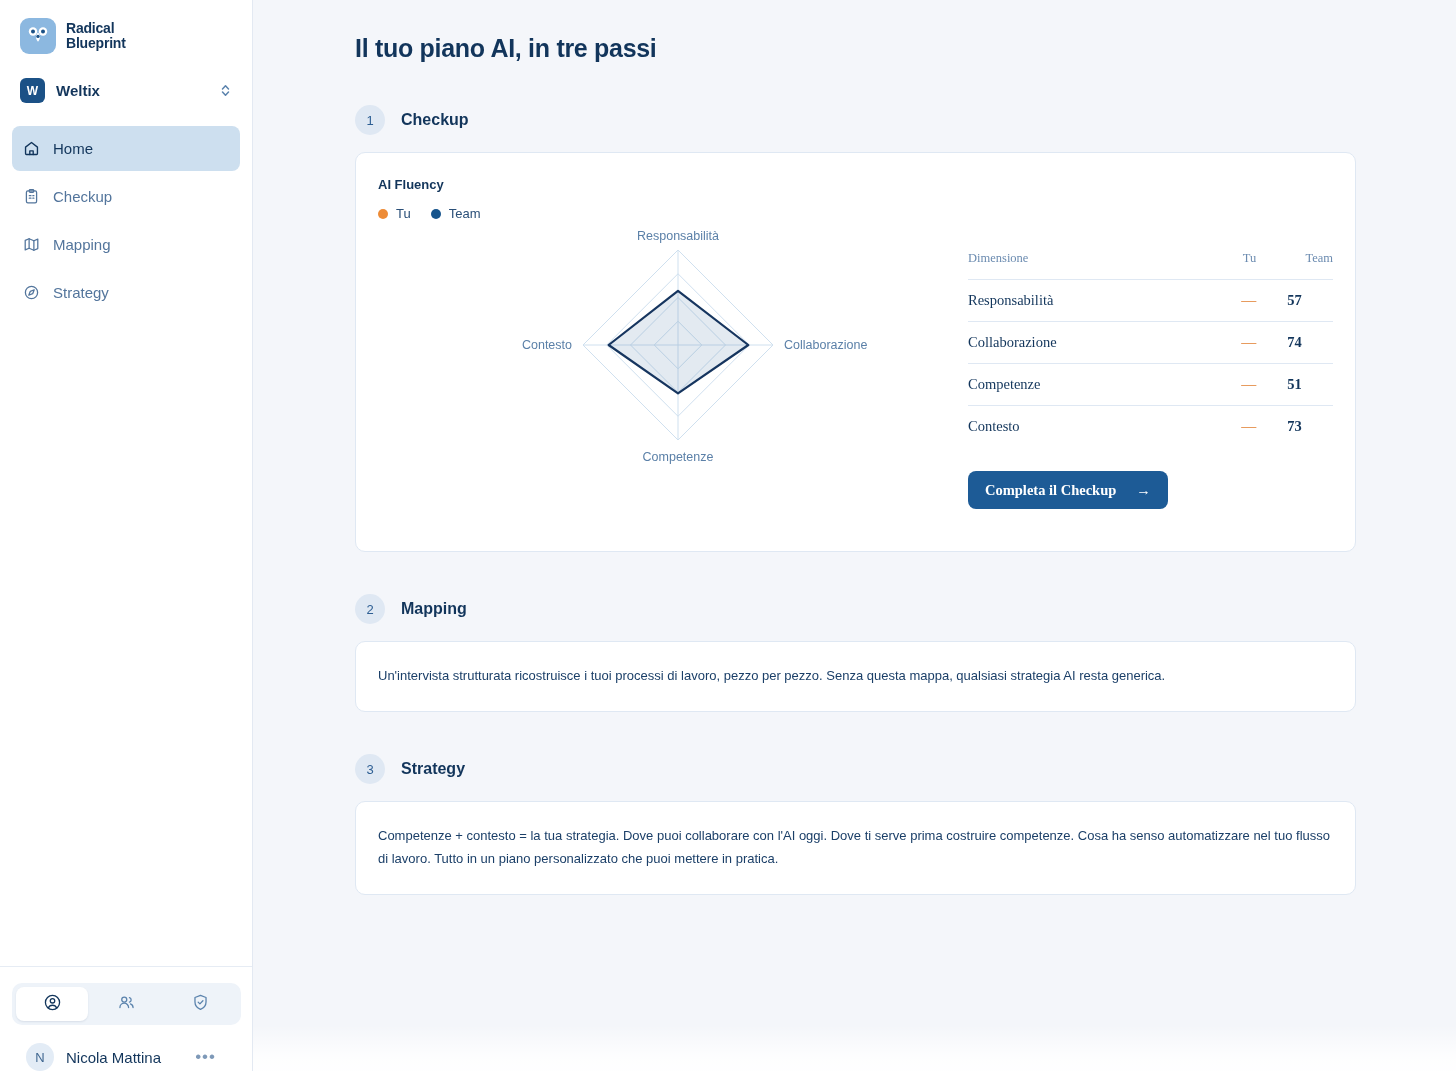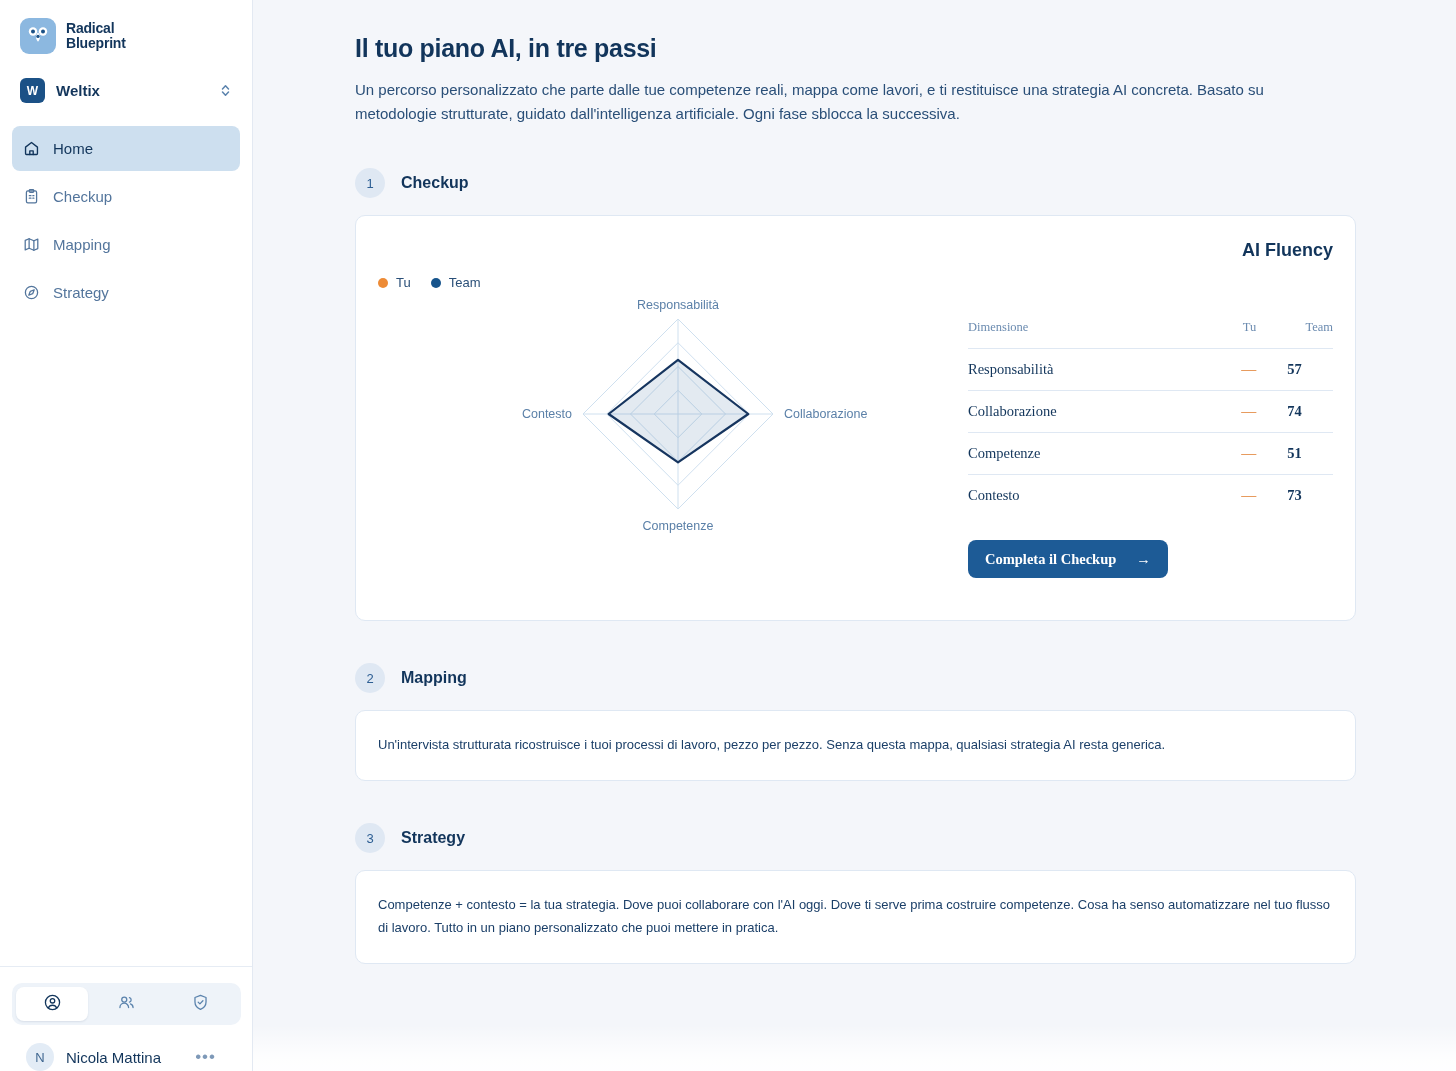--- a/index.html
+++ b/index.html
@@ -87,21 +87,21 @@
   .step-title { font-size: 16px; font-weight: bold; color: #12355b; }
 
   .card {
     margin-top: 17px; width: 1001px; background: #fff;
     border: 1px solid #dfe8f3; border-radius: 10px;
   }
   .card.pad { padding: 24px 22px 22px 22px; }
   .card.text { padding: 22px 22px 24px 22px; }
   .card-text { font-size: 13px; line-height: 23px; color: #1b3f68; }
 
-  .card-title { font-size: 18px; font-weight: bold; color: #12355b; text-align: right; }
+  .card-title { font-size: 13px; font-weight: bold; color: #12355b; }
   .legend { display: flex; align-items: center; gap: 20px; margin-top: 14px; }
   .legend-item { display: flex; align-items: center; gap: 8px; font-size: 13px; color: #2a4f78; }
   .dot { width: 10px; height: 10px; border-radius: 50%; flex: 0 0 10px; }
 
   .chart-row { display: flex; align-items: flex-start; margin-top: 8px; }
   .radar-wrap { width: 590px; height: 300px; position: relative; }
   .radar-wrap svg { display: block; }
 
   .table-wrap { width: 372px; padding-top: 22px; }
   table.dims { width: 100%; border-collapse: collapse; font-family: Liberation Serif, serif; }
@@ -257,21 +257,20 @@
         <span class="user-more">•••</span>
       </div>
     </div>
 
   </aside>
 
   <main class="main">
     <div class="main-inner">
 
       <h1 class="page-title">Il tuo piano AI, in tre passi</h1>
-      <p class="page-sub">Un percorso personalizzato che parte dalle tue competenze reali, mappa come lavori, e ti restituisce una strategia AI concreta. Basato su metodologie strutturate, guidato dall'intelligenza artificiale. Ogni fase sblocca la successiva.</p>
 
       <div class="step-head">
         <span class="step-num">1</span>
         <span class="step-title">Checkup</span>
       </div>
 
       <section class="card pad">
         <div class="card-title">AI Fluency</div>
 
         <div class="legend">

